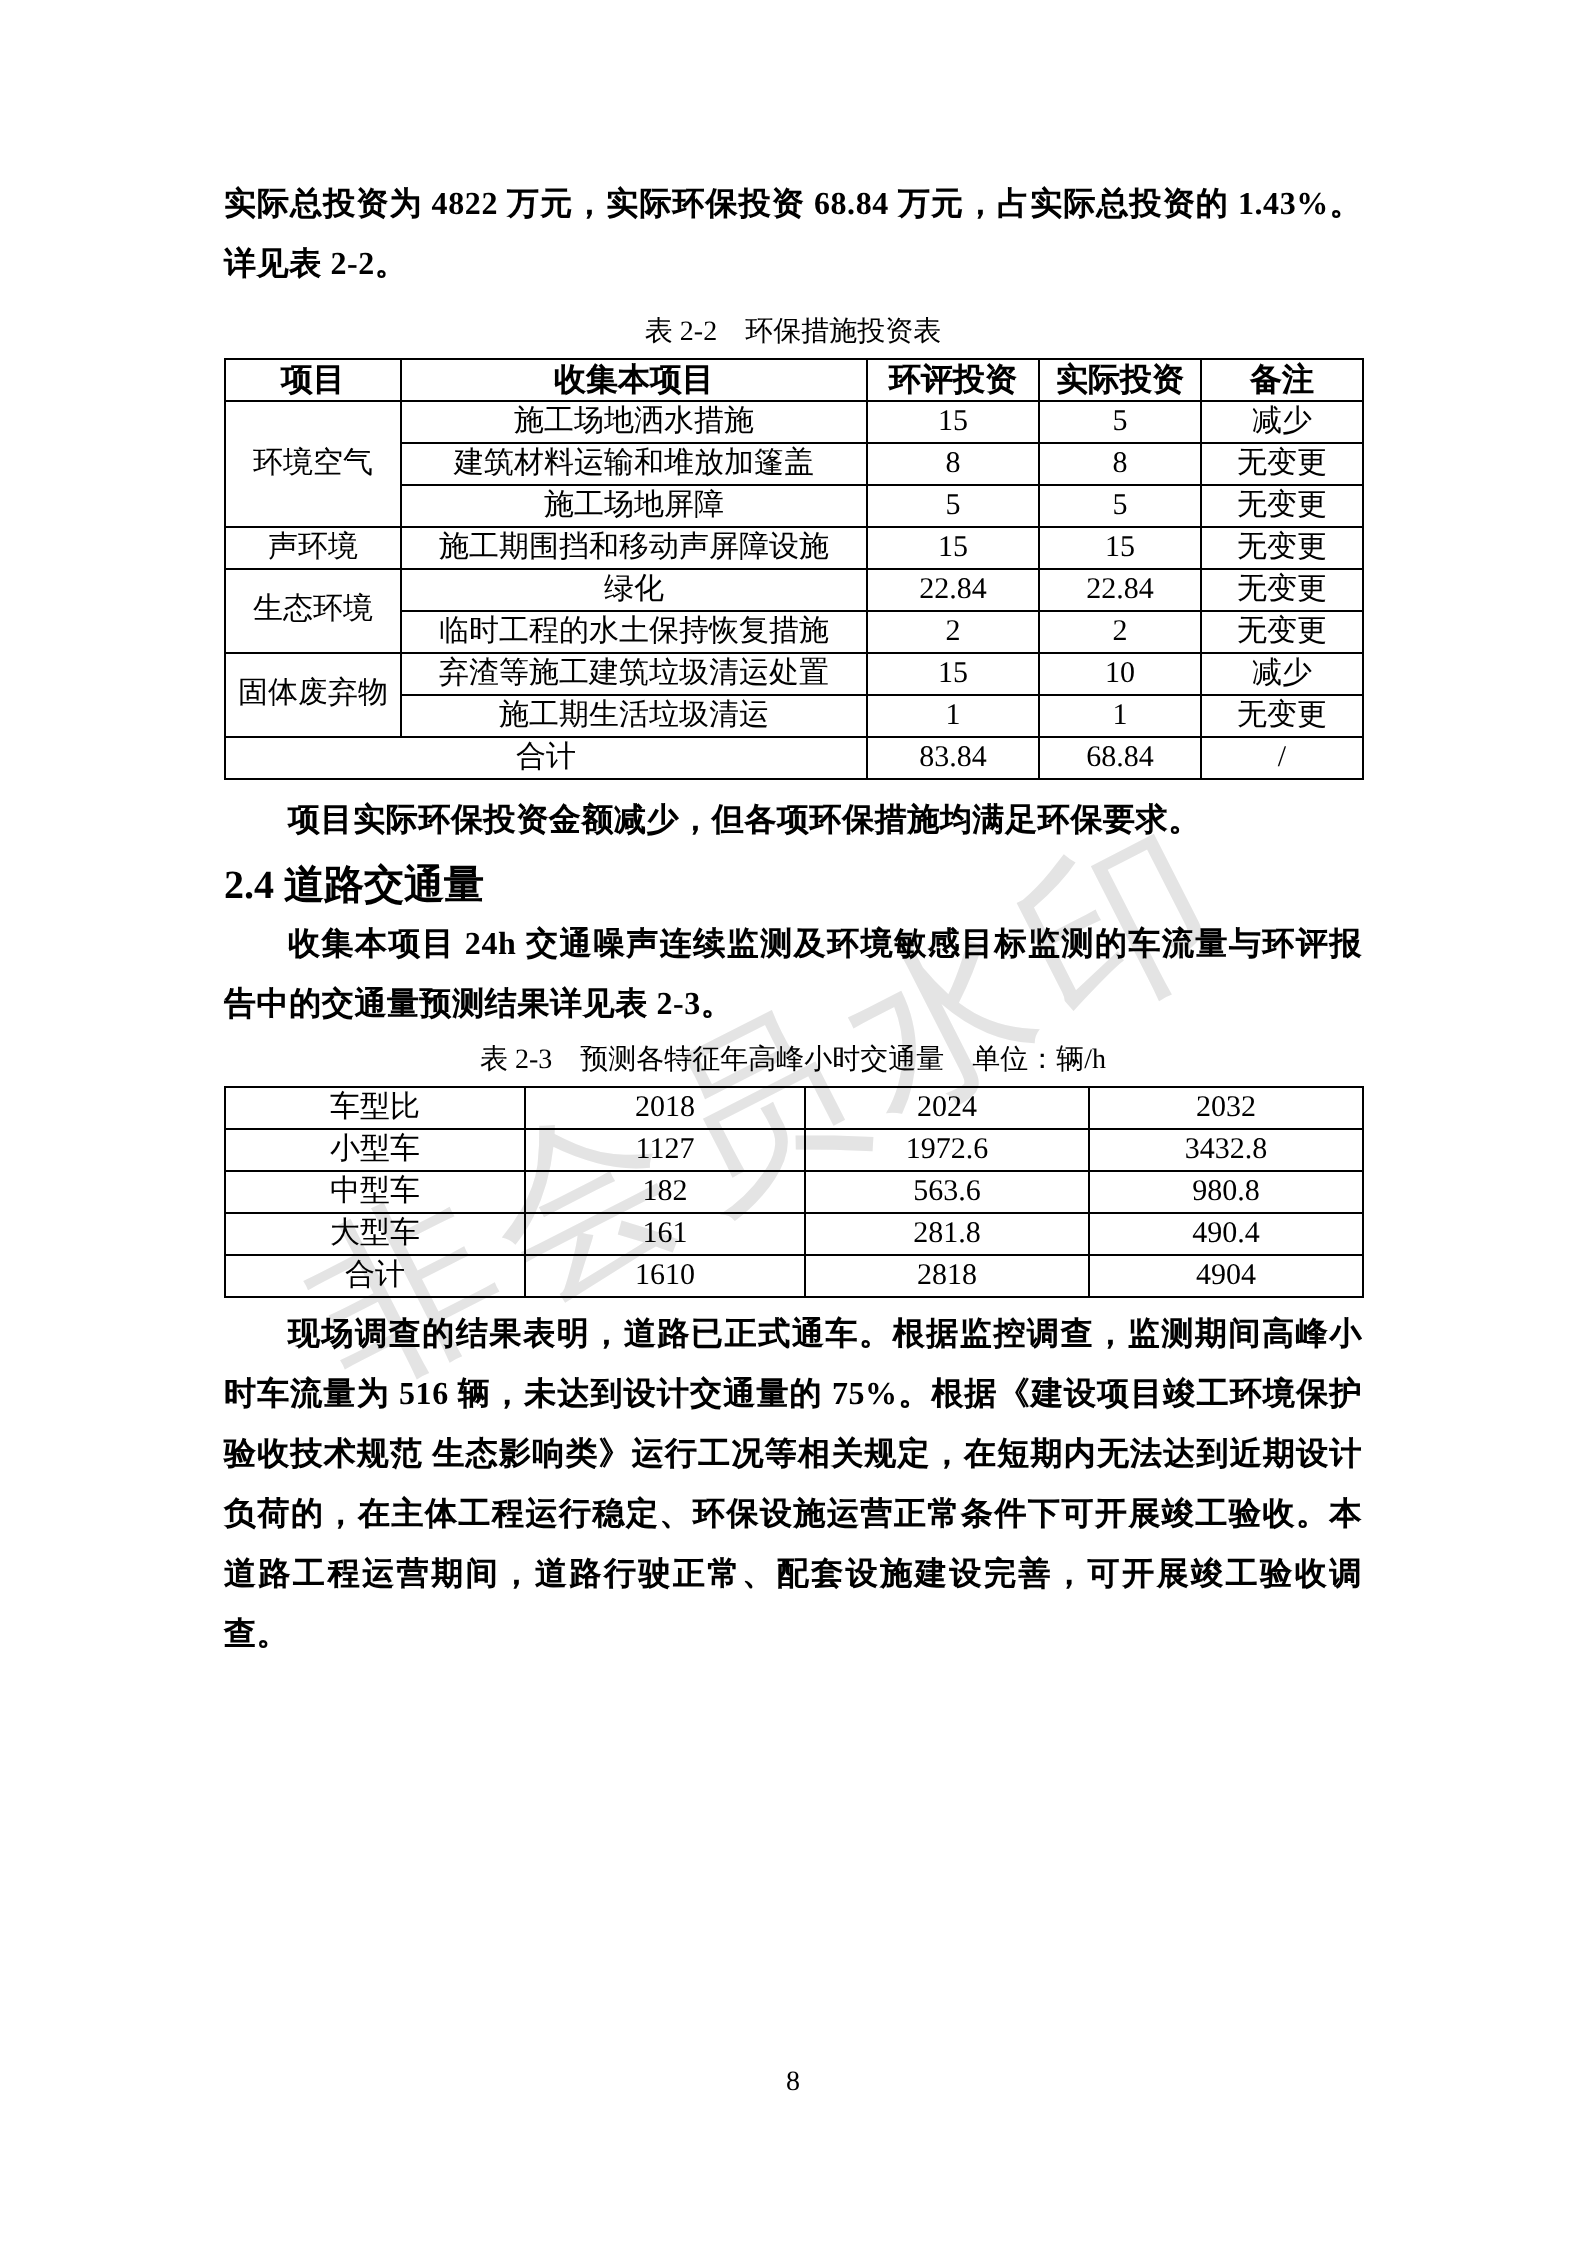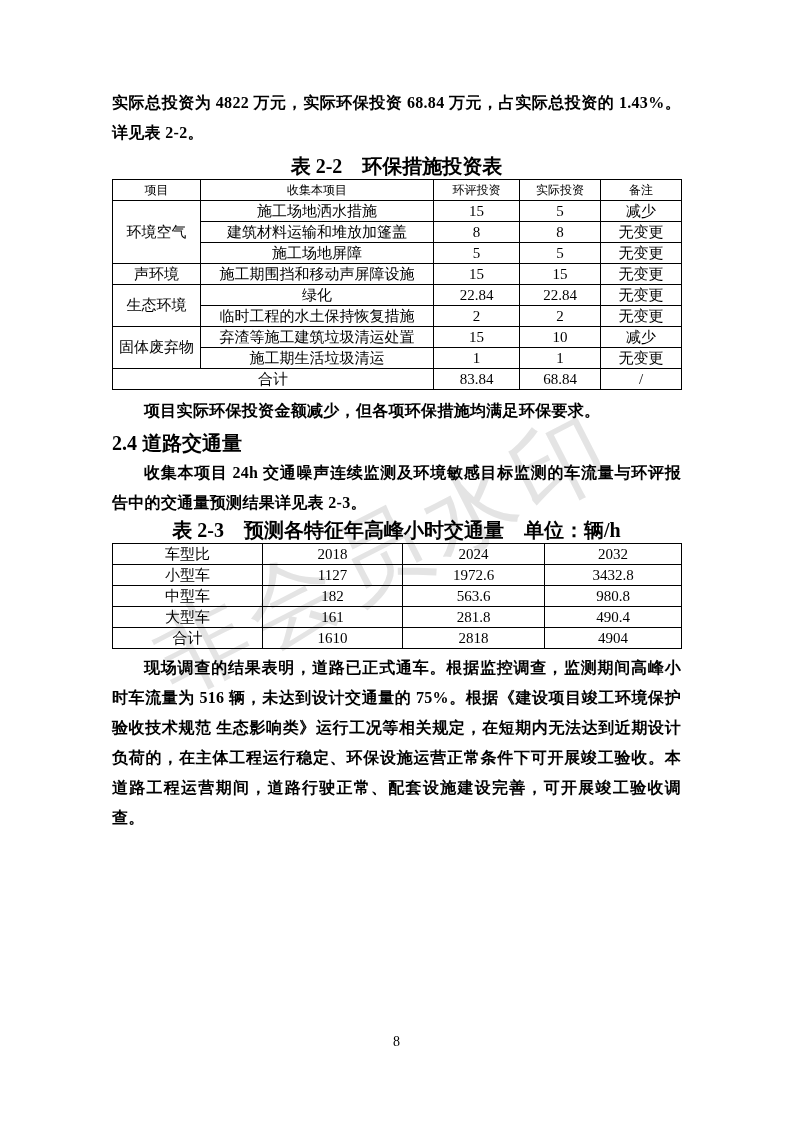--- a/index.html
+++ b/index.html
@@ -39,43 +39,43 @@
   .para {
     margin: 0;
     font-size: 16px;
     line-height: 30px;
     text-align: justify;
     letter-spacing: 0.3px;
     font-weight: bold;
   }
   .para.indent { text-indent: 32px; }
   .tbl-title {
-    font-weight: bold;
-    text-align: center;
-    font-size: 20px;
+    font-weight: normal;
+    text-align: center;
+    font-size: 14px;
     line-height: 25px;
     margin-top: 6px;
   }
   table.tbl {
     width: 569px;
     border-collapse: collapse;
     table-layout: fixed;
     font-size: 15px;
     margin: 0;
   }
   table.tbl td {
     border: 1px solid #000000;
     text-align: center;
     vertical-align: middle;
     height: 20px;
     line-height: 19px;
     padding: 0 1px;
     overflow: hidden;
   }
-  table.t22 tr.hdr td { font-weight: normal; font-size: 12px; }
+  table.t22 tr.hdr td { font-weight: bold; font-size: 16px; }
   .heading {
     font-weight: bold;
     font-size: 20px;
     line-height: 30px;
     margin-top: 2px;
   }
   .mt6 { margin-top: 6px; }
   .mt8 { margin-top: 0; }
   .mt4 { margin-top: 4px; }
   .mt0 { margin-top: 0; text-align: center; }

